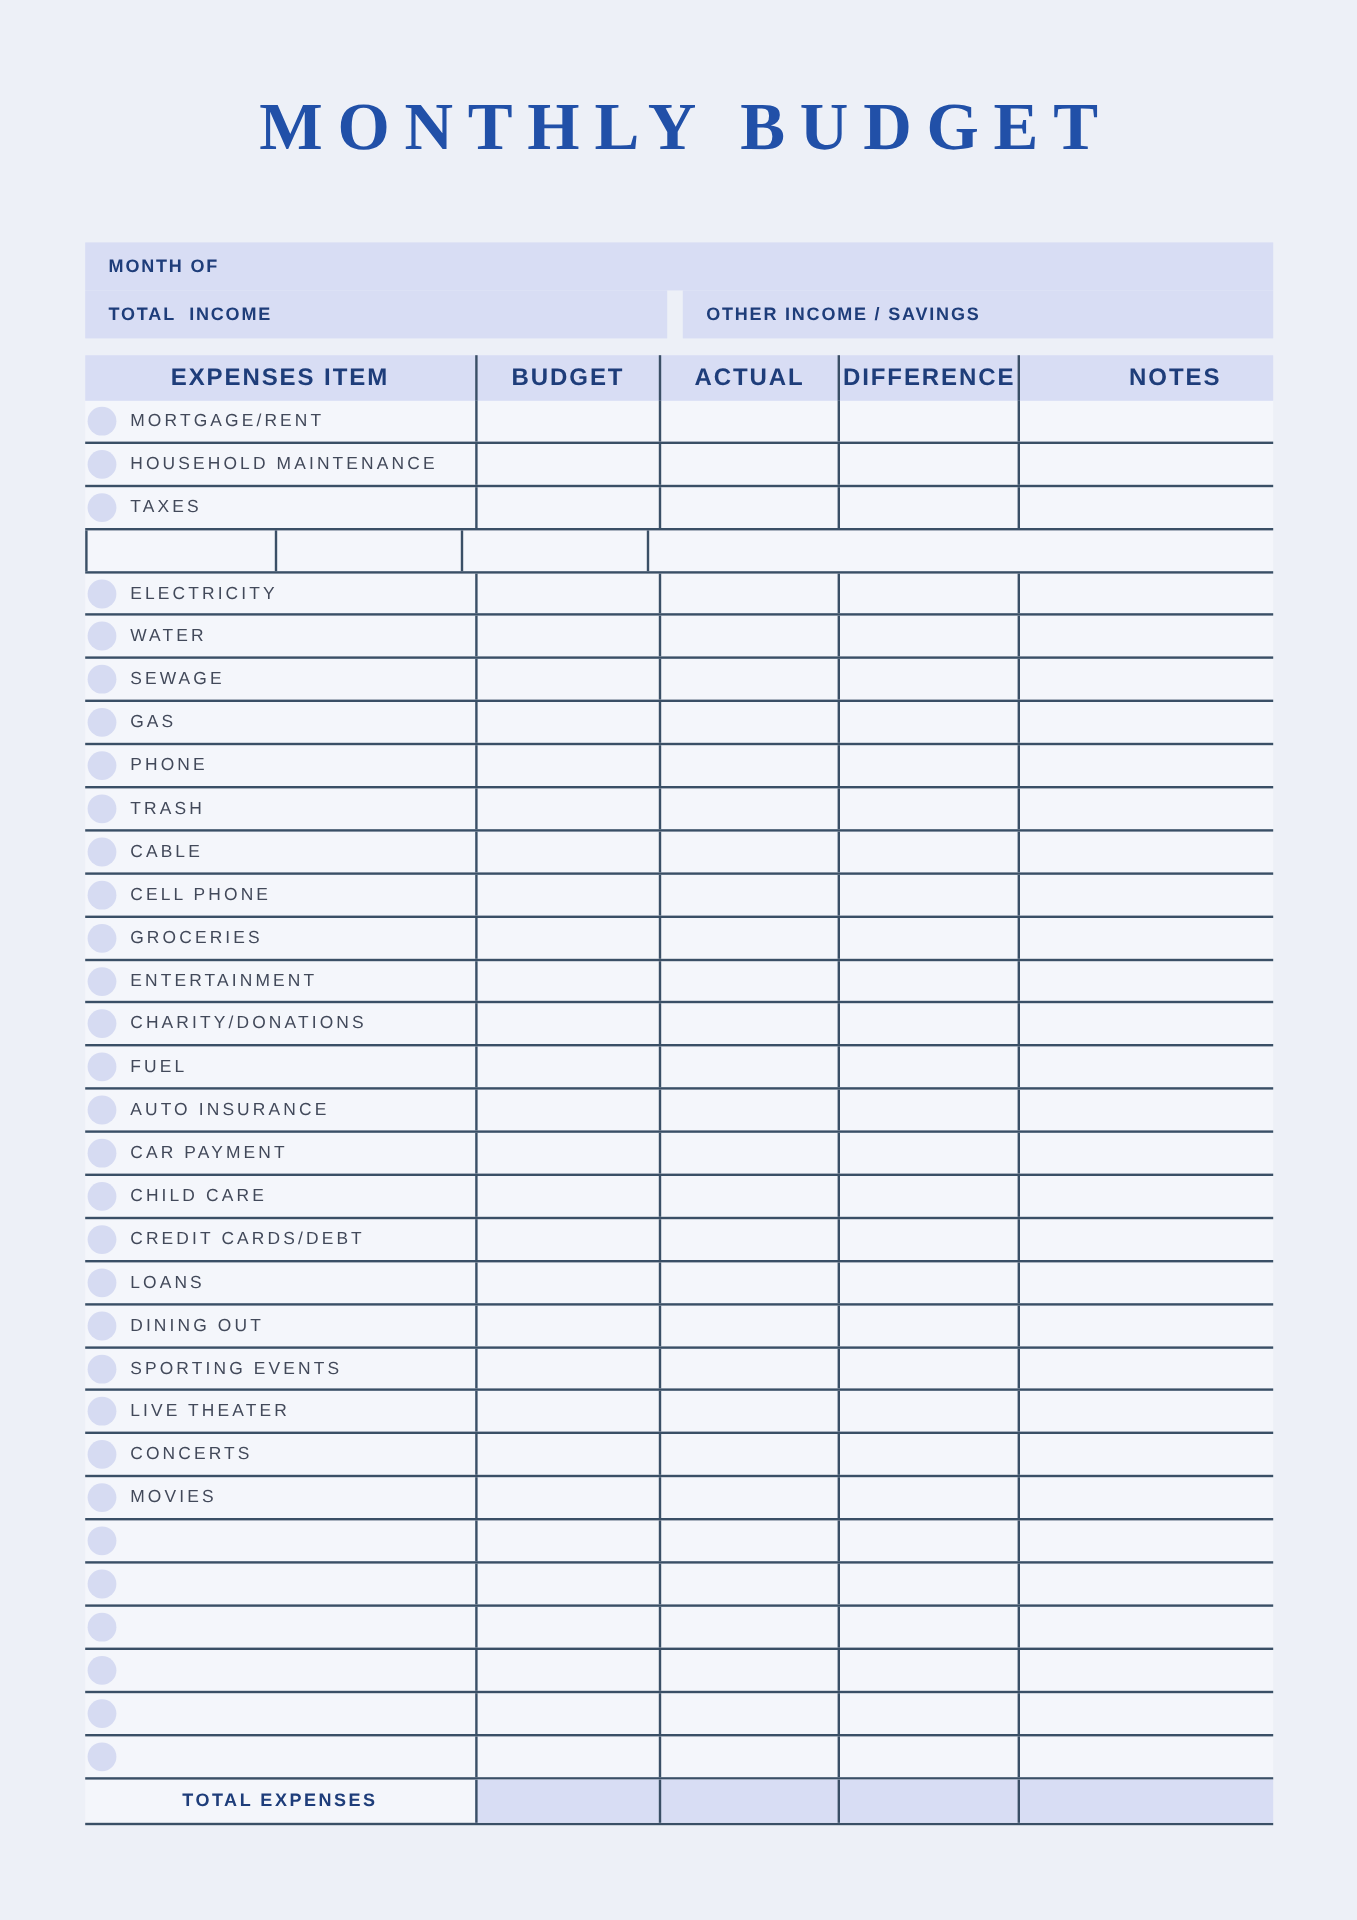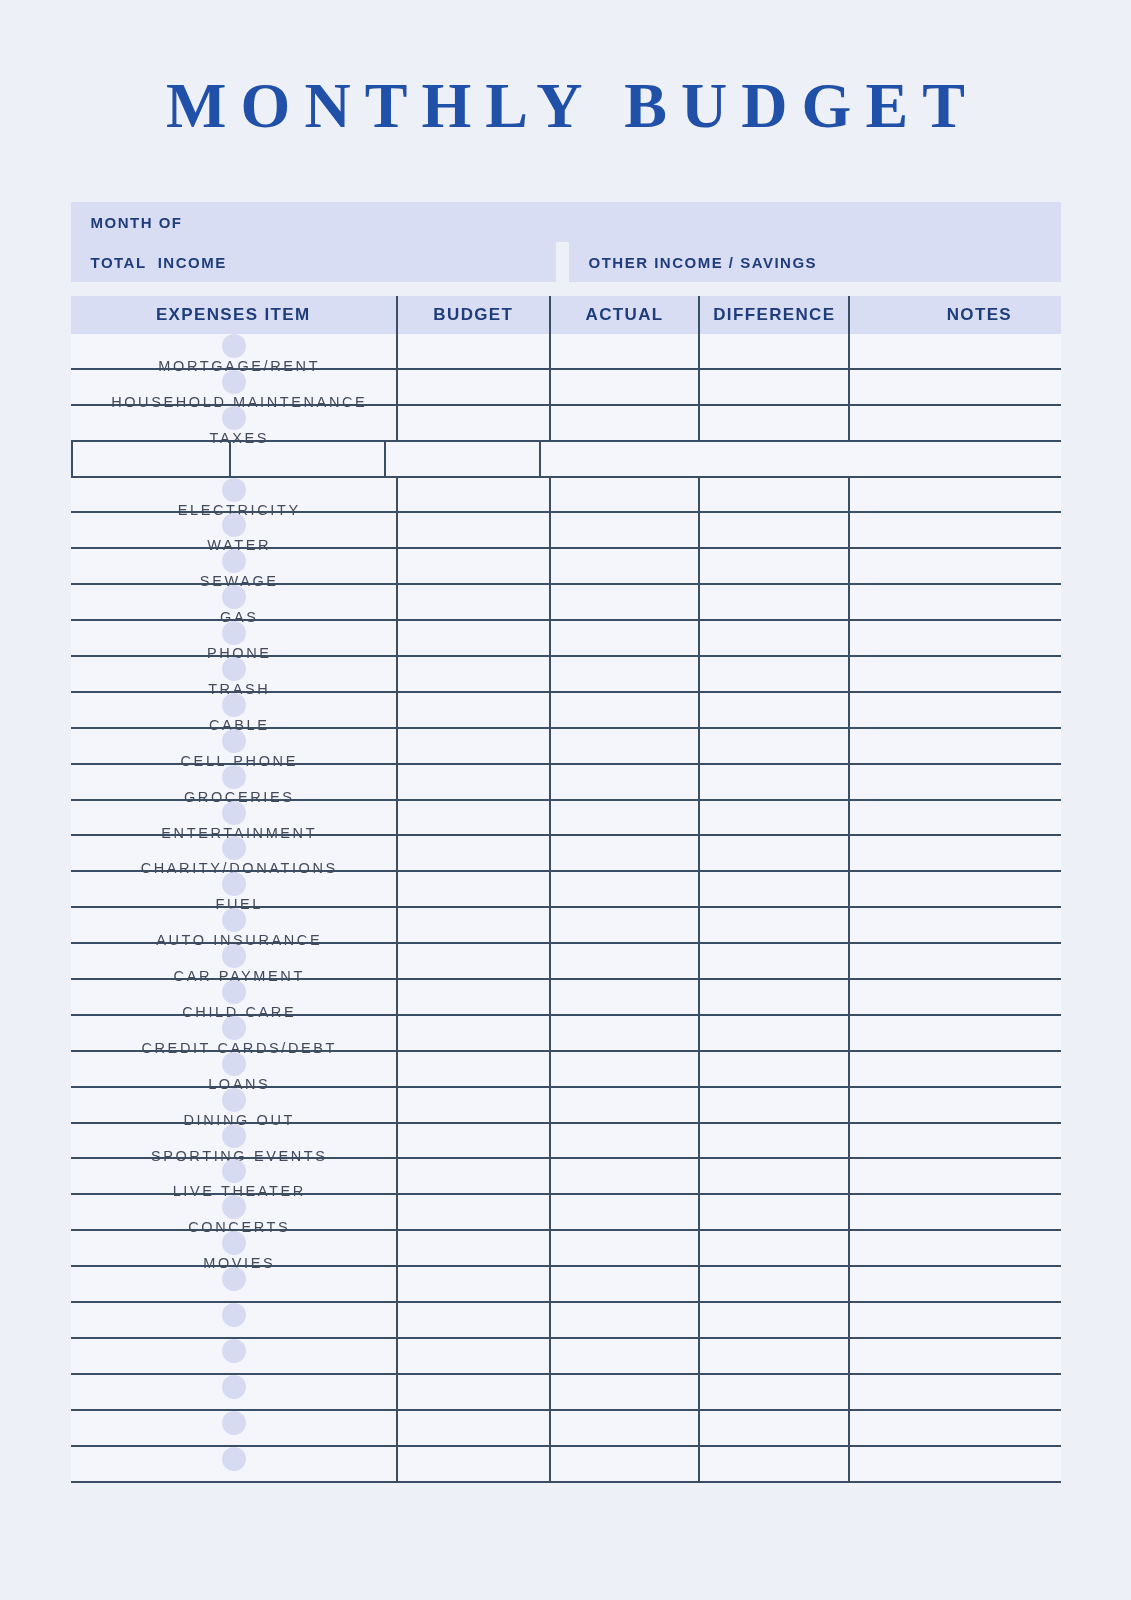--- a/index.html
+++ b/index.html
@@ -25,21 +25,21 @@
   }
   .content { width: 990px; margin: 0 auto; }
 
   .title {
     margin-top: 64px;
     height: 84px;
     line-height: 84px;
     text-align: center;
     font-family: "Liberation Serif", serif;
     font-weight: bold;
-    font-size: 64px;
+    font-size: 56px;
     letter-spacing: 0.22em;
     text-indent: 0.22em; 
     color: var(--title_blue);
     white-space: nowrap;
   }
 
   .bar {
     background: var(--lavender);
     height: 40px;
     display: flex;
@@ -65,26 +65,26 @@
   .cell { position: relative; }
   .c-item   { width: 337px; }
   .c-budget { width: 158px; border-left: 2px solid var(--grid); }
   .c-actual { width: 155px; border-left: 2px solid var(--grid); }
   .c-diff   { width: 155px; border-left: 2px solid var(--grid); }
   .c-notes  { width: 218px; border-left: 2px solid var(--grid); padding-left: 48px; }
 
   .thead { height: 38px; background: var(--lavender); }
   .thead .cell {
     display: flex; align-items: center; justify-content: center;
-    color: var(--navy); font-weight: bold; font-size: 17px;
+    color: var(--navy); font-weight: bold; font-size: 20px;
     letter-spacing: 0.08em;
   }
 
   .body-row { height: 35.9px; border-bottom: 2px solid var(--grid); }
-  .body-row .c-item { display: flex; align-items: center; flex-direction: column; }
+  .body-row .c-item { display: flex; align-items: center; }
   .bullet {
     width: 24px; height: 24px;
     margin-left: 2px;
     border-radius: 50%;
     background: var(--bullet);
     flex: 0 0 auto;
   }
   .row-label {
     margin-left: 12px;
     color: var(--row_text);
@@ -445,15 +445,24 @@
       <span class="bullet"></span>
       <span class="row-label"></span>
     </div>
     <div class="cell c-budget"></div>
     <div class="cell c-actual"></div>
     <div class="cell c-diff"></div>
     <div class="cell c-notes"></div>
   </div>
         </div>
 
+      <div class="trow total-row">
+        <div class="cell c-item">
+          <span class="t-label">TOTAL EXPENSES</span>
+        </div>
+        <div class="cell c-budget fill"></div>
+        <div class="cell c-actual fill"></div>
+        <div class="cell c-diff fill"></div>
+        <div class="cell c-notes fill"></div>
+      </div>
     </div>
   </div>
 </div>
 
 </body></html>

